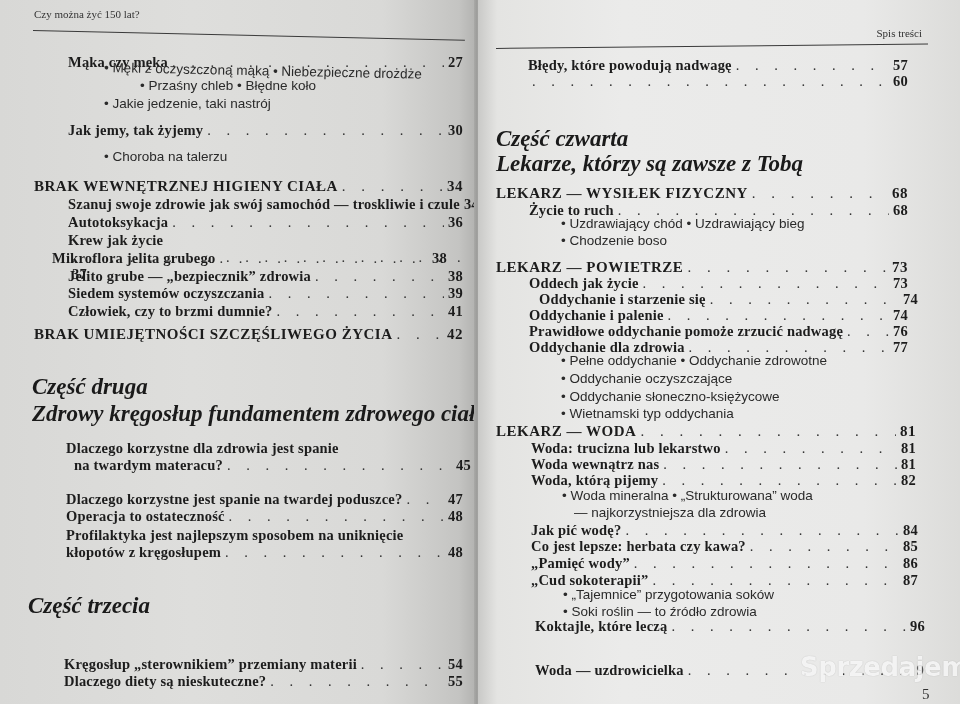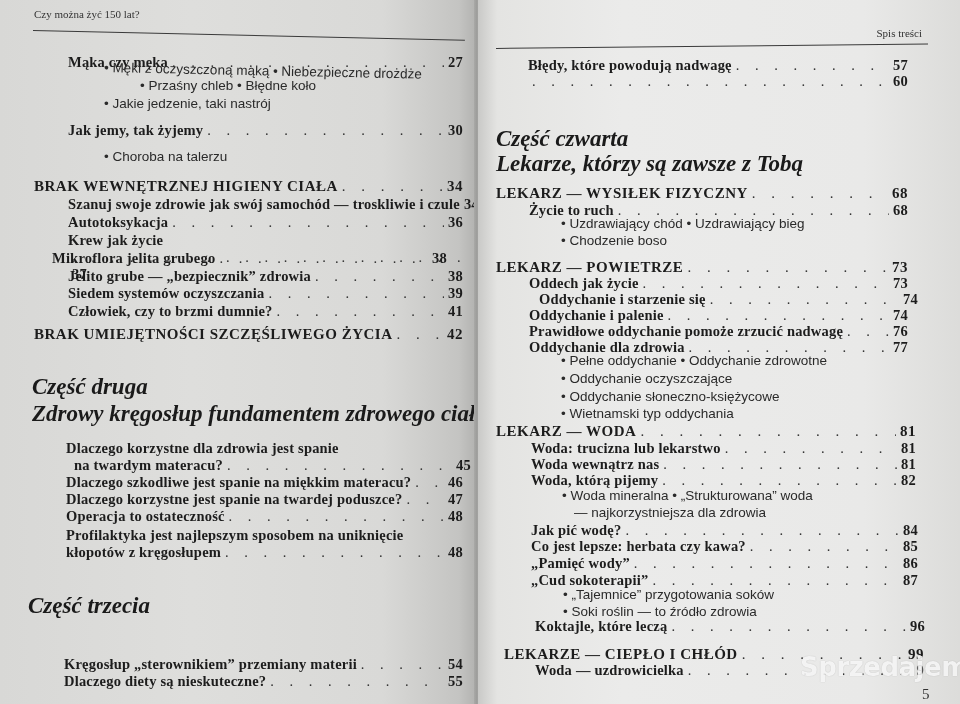--- a/index.html
+++ b/index.html
@@ -115,25 +115,20 @@
     <div class="part part-line2" style="left:32px; top:400px;">Zdrowy kręgosłup fundamentem zdrowego ciała</div>
 
     <div class="row h3" style="left:66px; top:440px; width:397px;">
       <span class="t">Dlaczego korzystne dla zdrowia jest spanie</span>
     </div>
     <div class="row h3" style="left:74px; top:457px; width:397px;">
       <span class="t">na twardym materacu?</span>
         <span class="dots"></span>
         <span class="p">45</span>
     </div>
-    <div class="row h3" style="left:66px; top:474px; width:397px;">
-      <span class="t">Dlaczego szkodliwe jest spanie na miękkim materacu?</span>
-        <span class="dots"></span>
-        <span class="p">46</span>
-    </div>
     <div class="row h3" style="left:66px; top:491px; width:397px;">
       <span class="t">Dlaczego korzystne jest spanie na twardej poduszce?</span>
         <span class="dots"></span>
         <span class="p">47</span>
     </div>
     <div class="row h3" style="left:66px; top:508px; width:397px;">
       <span class="t">Operacja to ostateczność</span>
         <span class="dots"></span>
         <span class="p">48</span>
     </div>
@@ -270,25 +265,20 @@
         <span class="p">87</span>
     </div>
     <div class="sub" style="left:85px; top:587px;">• „Tajemnice” przygotowania soków</div>
     <div class="sub" style="left:85px; top:604px;">• Soki roślin — to źródło zdrowia</div>
     <div class="row h3" style="left:57px; top:618px; width:390px;">
       <span class="t">Koktajle, które leczą</span>
         <span class="dots"></span>
         <span class="p">96</span>
     </div>
 
-    <div class="row cap" style="left:26px; top:646px; width:420px;">
-      <span class="t" style="font-weight:bold;">LEKARZE — CIEPŁO I CHŁÓD</span>
-        <span class="dots"></span>
-        <span class="p">99</span>
-    </div>
     <div class="row h3" style="left:57px; top:662px; width:389px;">
       <span class="t">Woda — uzdrowicielka</span>
         <span class="dots"></span>
         <span class="p">9</span>
     </div>
 
     <div class="folio" style="left:444px; top:686px;">5</div>
   </div>
 
   <div class="watermark">

